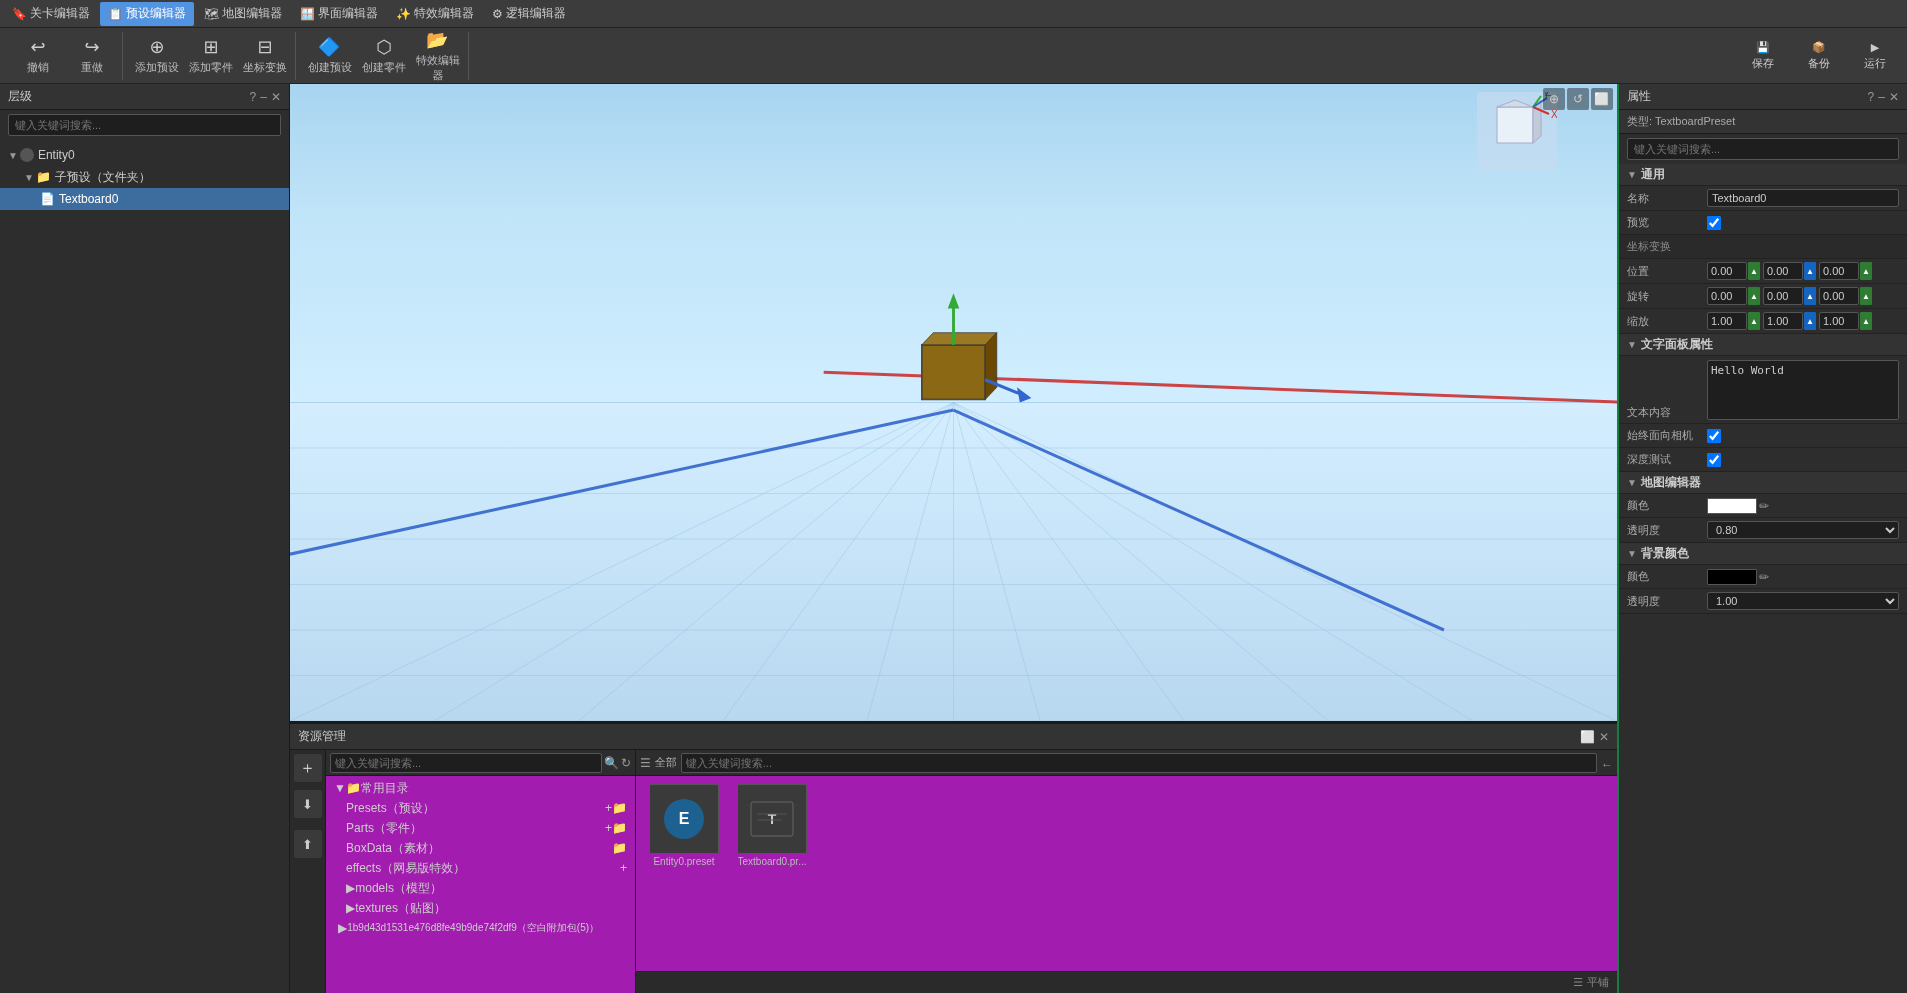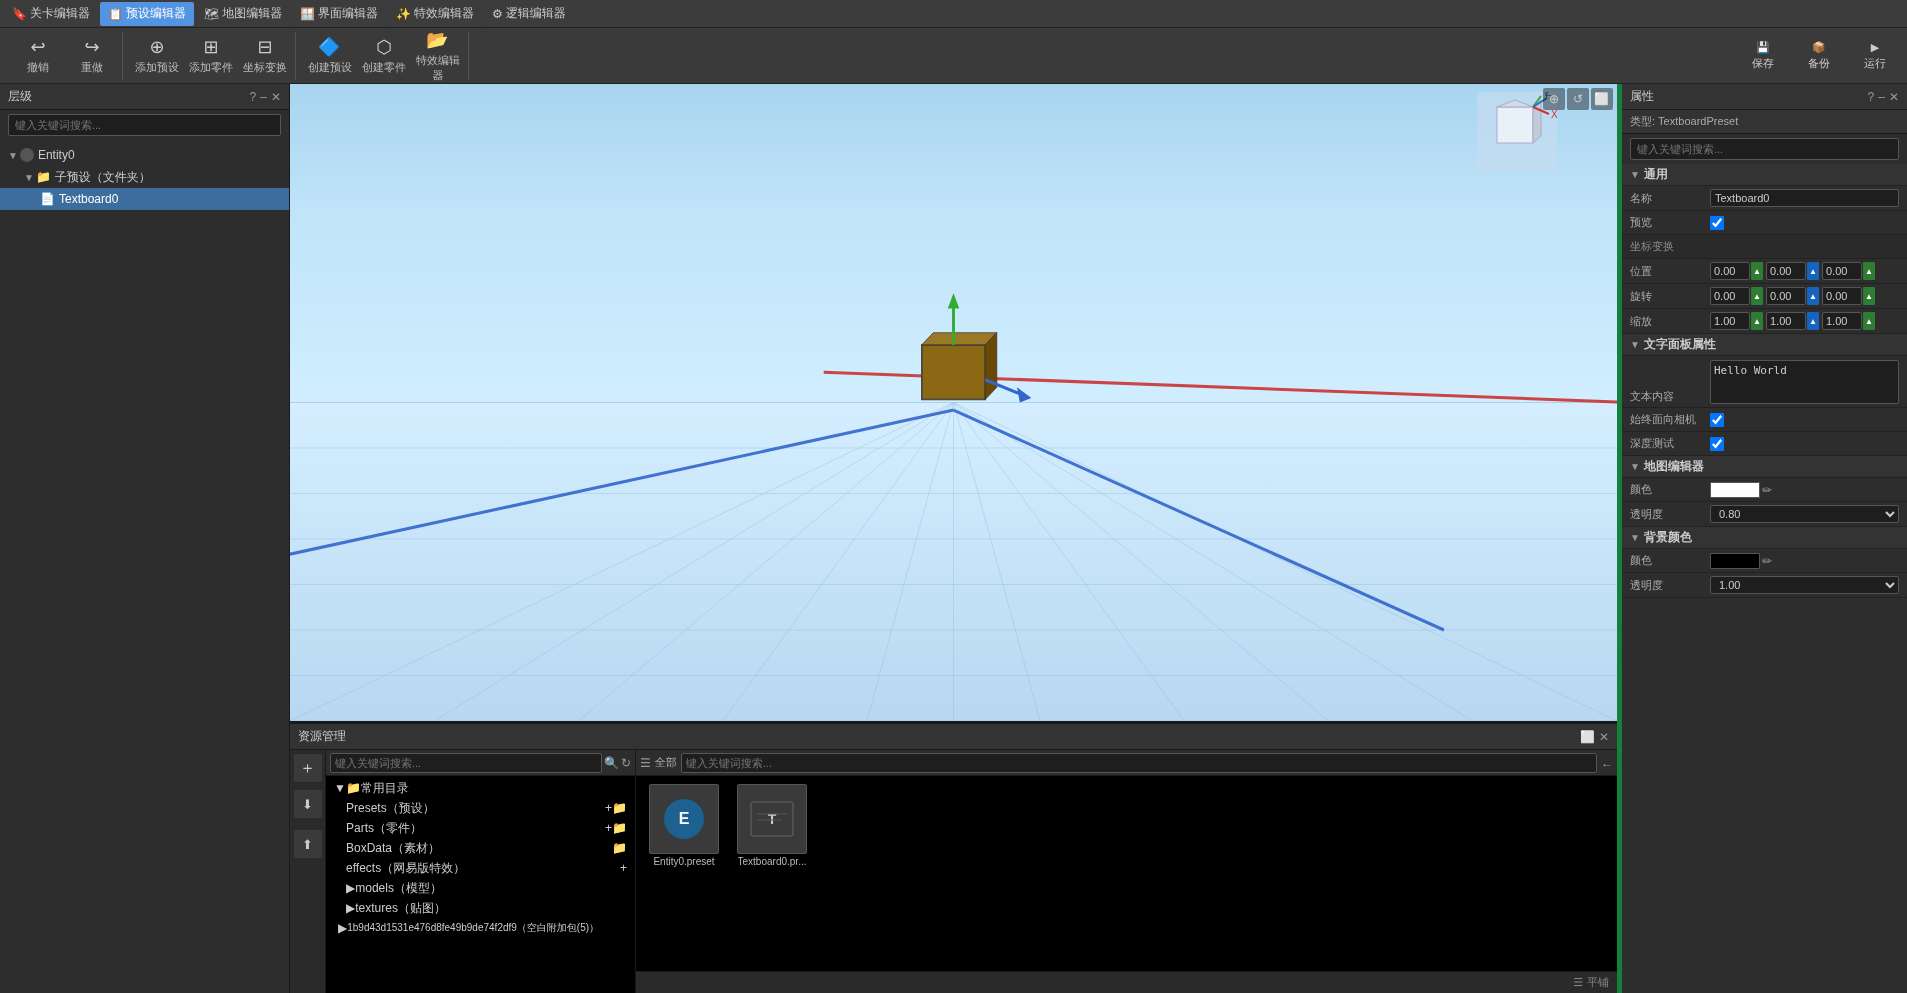--- a/index.html
+++ b/index.html
@@ -96,21 +96,21 @@
         linear-gradient(180deg, #a8d4f0 0%, #b8e0f8 30%, #c5e8fb 50%, #87ceeb 100%);
     }
 
     
     .axis-indicator {
       position: absolute; top: 8px; right: 60px; width: 80px; height: 80px;
     }
 
     
     .asset-manager {
-      height: 270px; background: #000000; border-top: 1px solid #1a1a1a;
+      height: 270px; background: #a21caf; border-top: 1px solid #1a1a1a;
       display: flex; flex-direction: column;
     }
     .asset-header {
       display: flex; align-items: center; justify-content: space-between;
       padding: 4px 8px; background: #333; border-bottom: 1px solid #1a1a1a; height: 26px;
     }
     .asset-content { display: flex; flex: 1; overflow: hidden; }
     .asset-sidebar {
       width: 36px; background: #2a2a2a; border-right: 1px solid #1a1a1a;
       display: flex; flex-direction: column; align-items: center; padding: 4px 0; gap: 8px;
@@ -148,21 +148,21 @@
       font-size: 32px;
     }
     .asset-name { font-size: 10px; color: #bbb; text-align: center; margin-top: 2px; max-width: 80px; overflow: hidden; text-overflow: ellipsis; white-space: nowrap; }
     .asset-footer {
       display: flex; align-items: center; justify-content: flex-end;
       padding: 2px 8px; height: 22px; background: #2a2a2a; border-top: 1px solid #1a1a1a; font-size: 11px; color: #888;
     }
 
     
     .right-panel {
-      width: 290px; min-width: 290px; background: #2d2d2d; border-left: 5px solid #15803d;
+      width: 290px; min-width: 290px; background: #2d2d2d; border-left: 2px solid #15803d;
       display: flex; flex-direction: column; overflow-y: auto;
     }
     .props-type { font-size: 11px; color: #aaa; padding: 4px 8px; background: #333; border-bottom: 1px solid #1a1a1a; }
     .props-search { width: calc(100% - 16px); margin: 4px 8px; padding: 2px 6px; height: 22px; background: #1e1e1e; border: 1px solid #555; color: #ccc; font-size: 11px; border-radius: 2px; }
 
     .props-section-header {
       display: flex; align-items: center; padding: 3px 8px; background: #333; border-bottom: 1px solid #222;
       cursor: pointer; height: 22px;
     }
     .props-section-arrow { color: #999; margin-right: 4px; font-size: 10px; }
@@ -180,21 +180,21 @@
     .coord-group { display: flex; align-items: flex-start; gap: 1px; flex: 1; }
     .coord-input { width: 40px; padding: 1px 3px; background: #1e1e1e; border: 1px solid #555; color: #ccc; font-size: 11px; border-radius: 2px; height: 18px; }
     .coord-btn { width: 12px; height: 18px; background: #2e7d32; border: none; color: #fff; cursor: pointer; font-size: 8px; border-radius: 1px; }
     .coord-btn.blue { background: #1565c0; }
     .checkbox-input { width: 14px; height: 14px; }
     .color-swatch { width: 50px; height: 16px; border: 1px solid #555; cursor: pointer; border-radius: 1px; }
     .color-picker-icon { color: #999; cursor: pointer; font-size: 12px; }
     .select-input { flex: 1; padding: 1px 4px; background: #1e1e1e; border: 1px solid #555; color: #ccc; font-size: 11px; border-radius: 2px; height: 18px; }
 
     .text-content-area {
-      width: 100%; height: 44px; padding: 3px; background: #1e1e1e; border: 1px solid #555;
+      width: 100%; height: 60px; padding: 3px; background: #1e1e1e; border: 1px solid #555;
       color: #ccc; font-size: 11px; border-radius: 2px; resize: none;
     }
 
     
     .scene-svg { position: absolute; inset: 0; width: 100%; height: 100%; }
 
     
     ::-webkit-scrollbar { width: 6px; height: 6px; }
     ::-webkit-scrollbar-track { background: #1e1e1e; }
     ::-webkit-scrollbar-thumb { background: #555; border-radius: 3px; }

